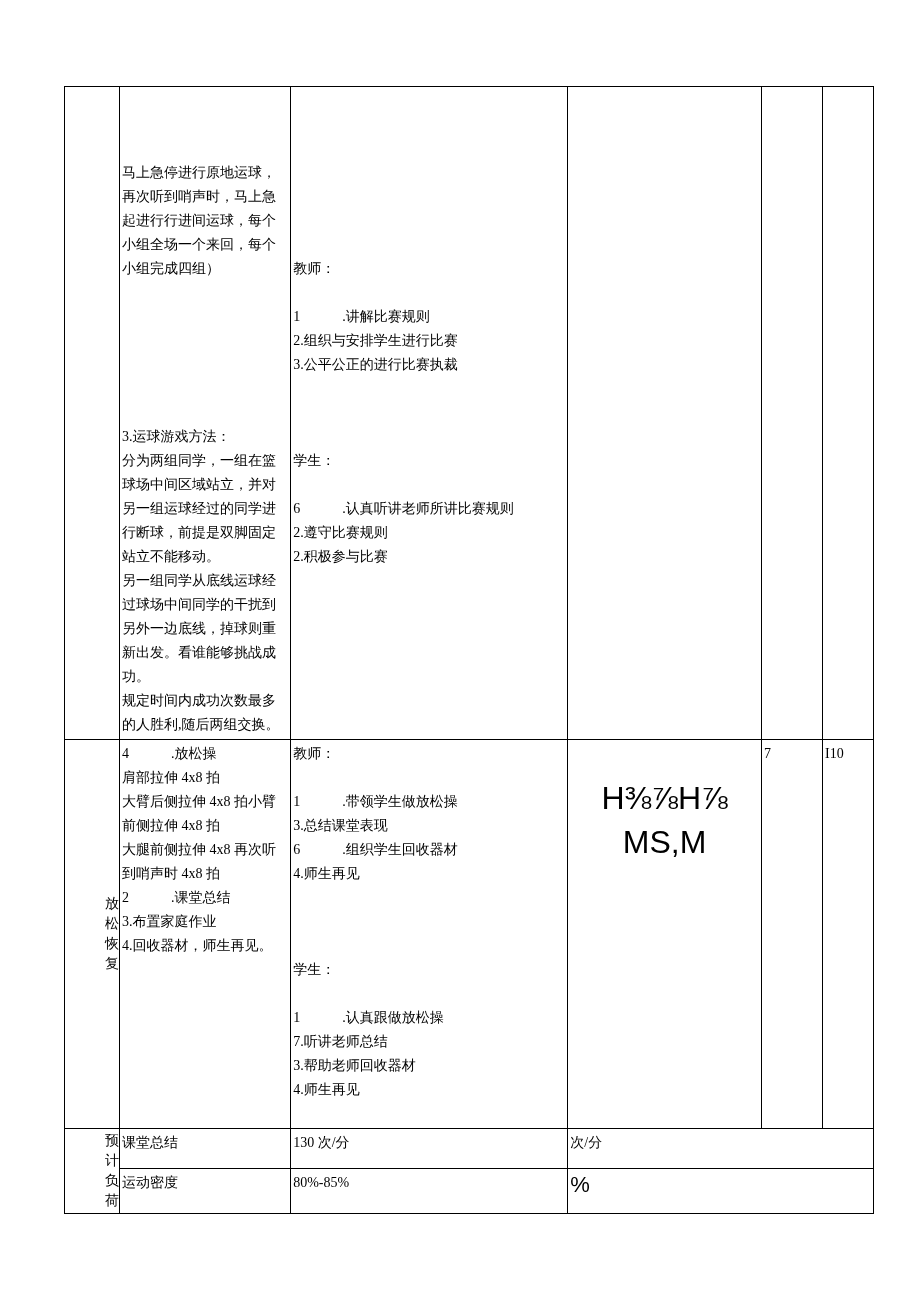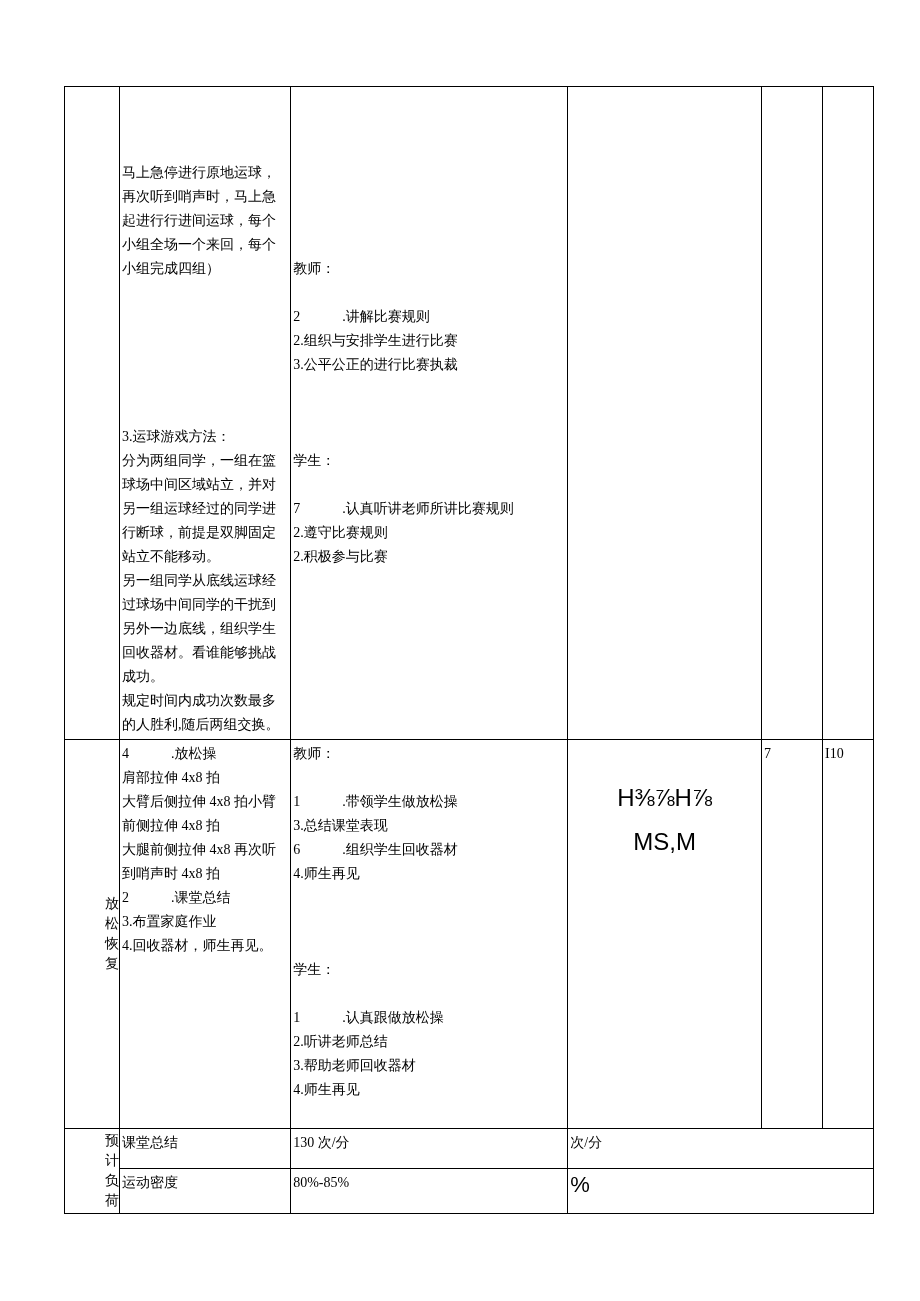--- a/index.html
+++ b/index.html
@@ -40,21 +40,21 @@
     padding-left: 40px;
   }
   .vlabel span {
     display: inline-block;
     letter-spacing: 4px;
   }
   .sans {
     font-family: Arial, "Helvetica Neue", sans-serif;
   }
   .big {
-    font-size: 24px;
+    font-size: 32px;
     line-height: 44px;
     text-align: center;
     vertical-align: top;
     padding-top: 36px;
   }
   .cell-text p {
     margin: 0;
   }
   .gap {
     height: 24px;
@@ -83,42 +83,42 @@
             <div class="gap"></div>
       <p>马上急停进行原地运球，再次听到哨声时，马上急起进行行进间运球，每个小组全场一个来回，每个小组完成四组）</p>
       <div class="gap"></div>
             <div class="gap"></div>
             <div class="gap"></div>
             <div class="gap"></div>
             <div class="gap"></div>
             <div class="gap"></div>
       <p>3.运球游戏方法：</p>
       <p style="white-space:pre-line">分为两组同学，一组在篮球场中间区域站立，并对另一组运球经过的同学进行断球，前提是双脚固定站立不能移动。
-另一组同学从底线运球经过球场中间同学的干扰到另外一边底线，组织学生回收器材。看谁能够挑战成功。
+另一组同学从底线运球经过球场中间同学的干扰到另外一边底线，掉球则重新出发。看谁能够挑战成功。
 规定时间内成功次数最多的人胜利,随后两组交换。</p>
     </td>
     <td class="cell-text">
       <div class="gap"></div>
             <div class="gap"></div>
             <div class="gap"></div>
             <div class="gap"></div>
             <div class="gap"></div>
             <div class="gap"></div>
             <div class="gap"></div>
       <p>教师：</p>
       <div class="gap"></div>
-      <p>2　　　.讲解比赛规则</p>
+      <p>1　　　.讲解比赛规则</p>
       <p>2.组织与安排学生进行比赛</p>
       <p>3.公平公正的进行比赛执裁</p>
       <div class="gap"></div>
             <div class="gap"></div>
             <div class="gap"></div>
       <p>学生：</p>
       <div class="gap"></div>
-      <p>7　　　.认真听讲老师所讲比赛规则</p>
+      <p>6　　　.认真听讲老师所讲比赛规则</p>
       <p>2.遵守比赛规则</p>
       <p>2.积极参与比赛</p>
     </td>
     <td></td>
     <td></td>
     <td></td>
   </tr>
 
   <tr>
     <td class="vlabel">
@@ -140,21 +140,21 @@
       <p>1　　　.带领学生做放松操</p>
       <p>3.总结课堂表现</p>
       <p>6　　　.组织学生回收器材</p>
       <p>4.师生再见</p>
       <div class="gap"></div>
             <div class="gap"></div>
             <div class="gap"></div>
       <p>学生：</p>
       <div class="gap"></div>
       <p>1　　　.认真跟做放松操</p>
-      <p>2.听讲老师总结</p>
+      <p>7.听讲老师总结</p>
       <p>3.帮助老师回收器材</p>
       <p>4.师生再见</p>
       <div class="gap"></div>
     </td>
     <td class="big sans">
       <div style="white-space:pre-line">H⅜⅞H⅞
 MS,M</div>
     </td>
     <td><span>7</span></td>
     <td><span>I10</span></td>

